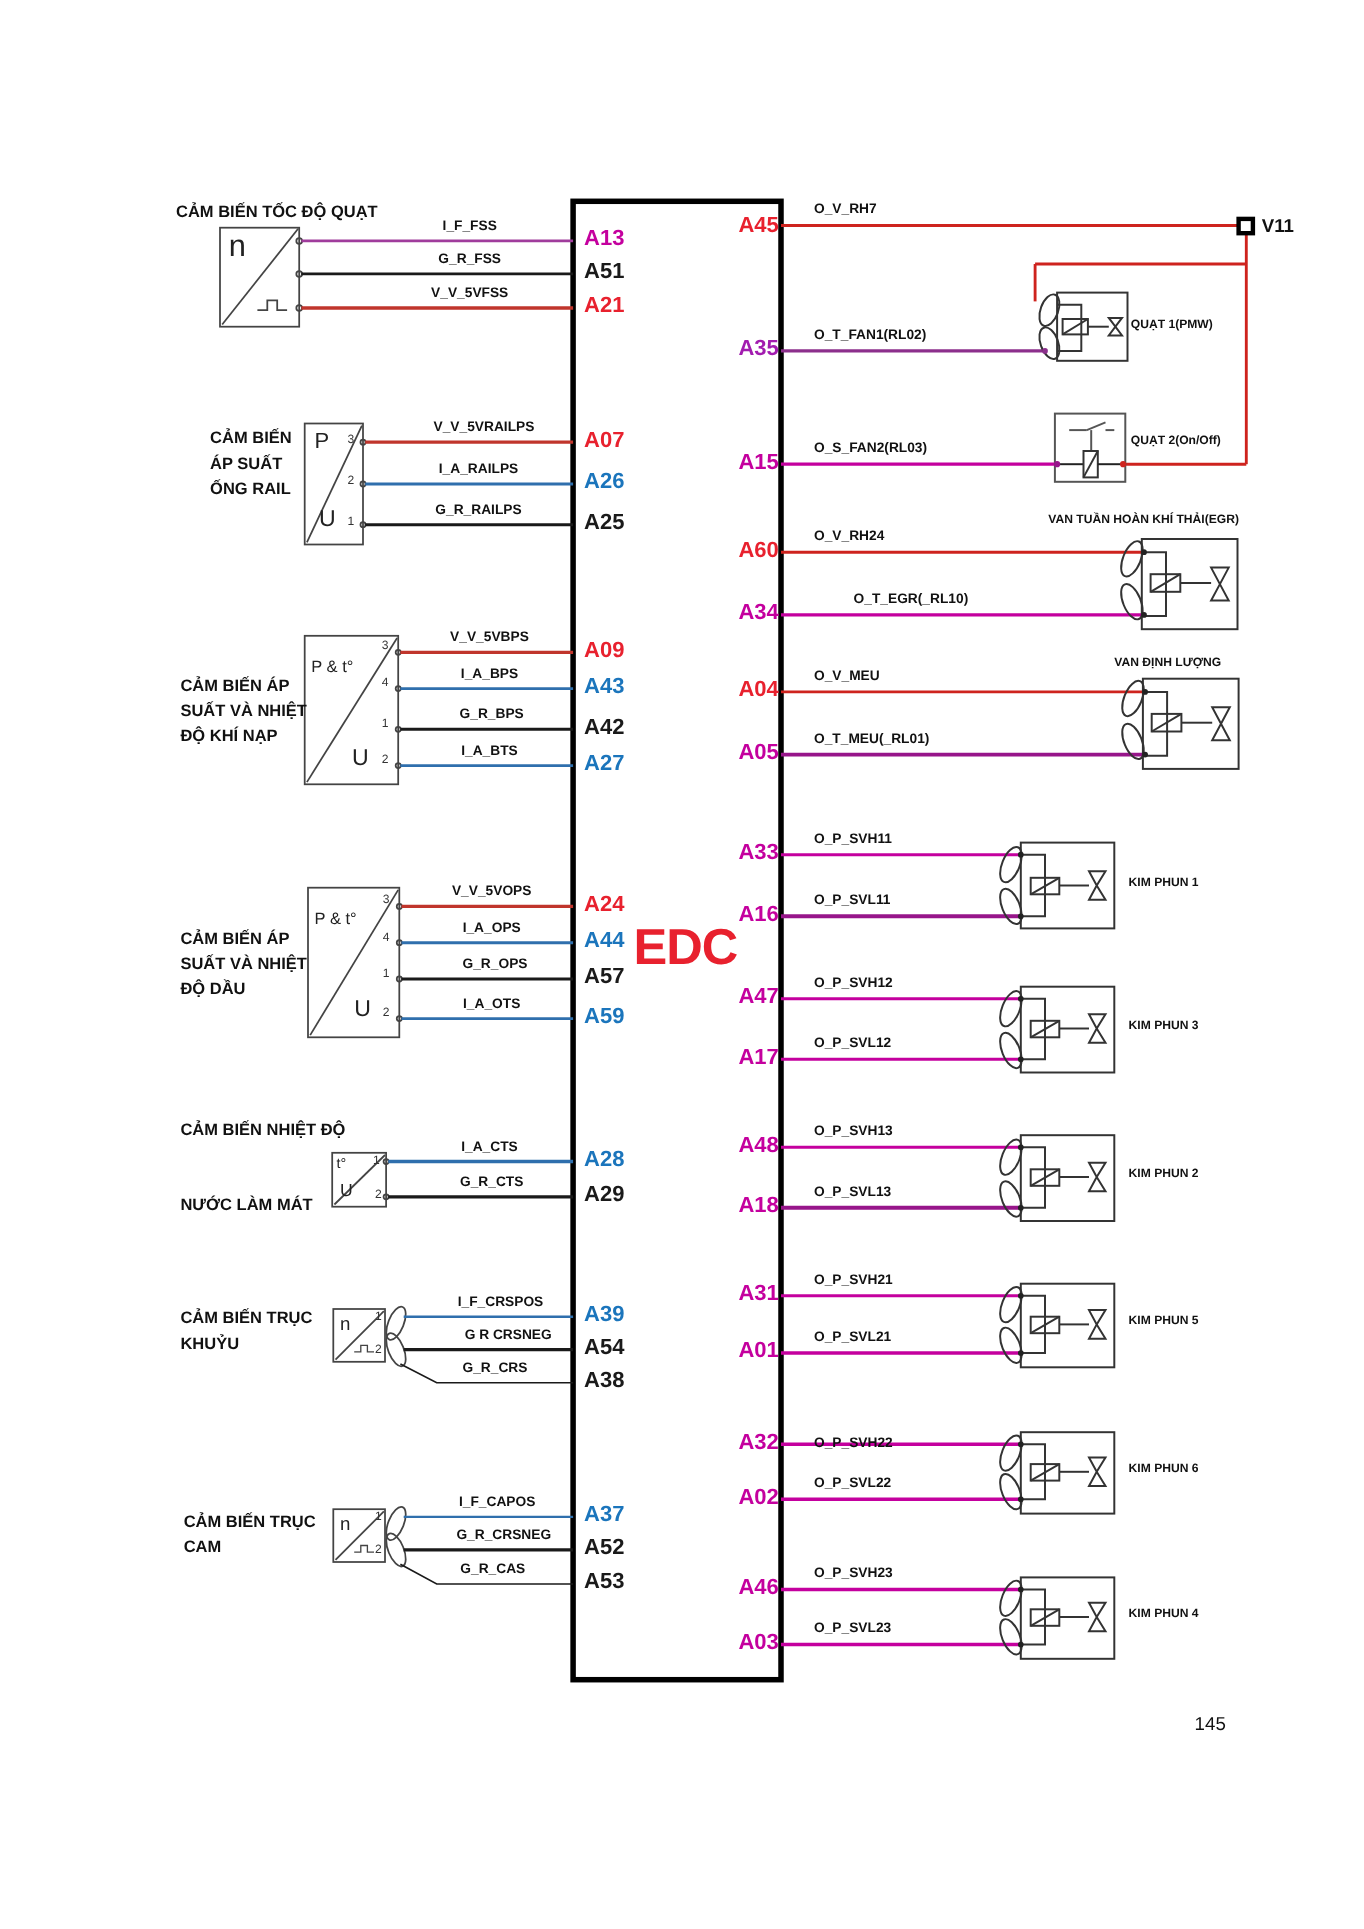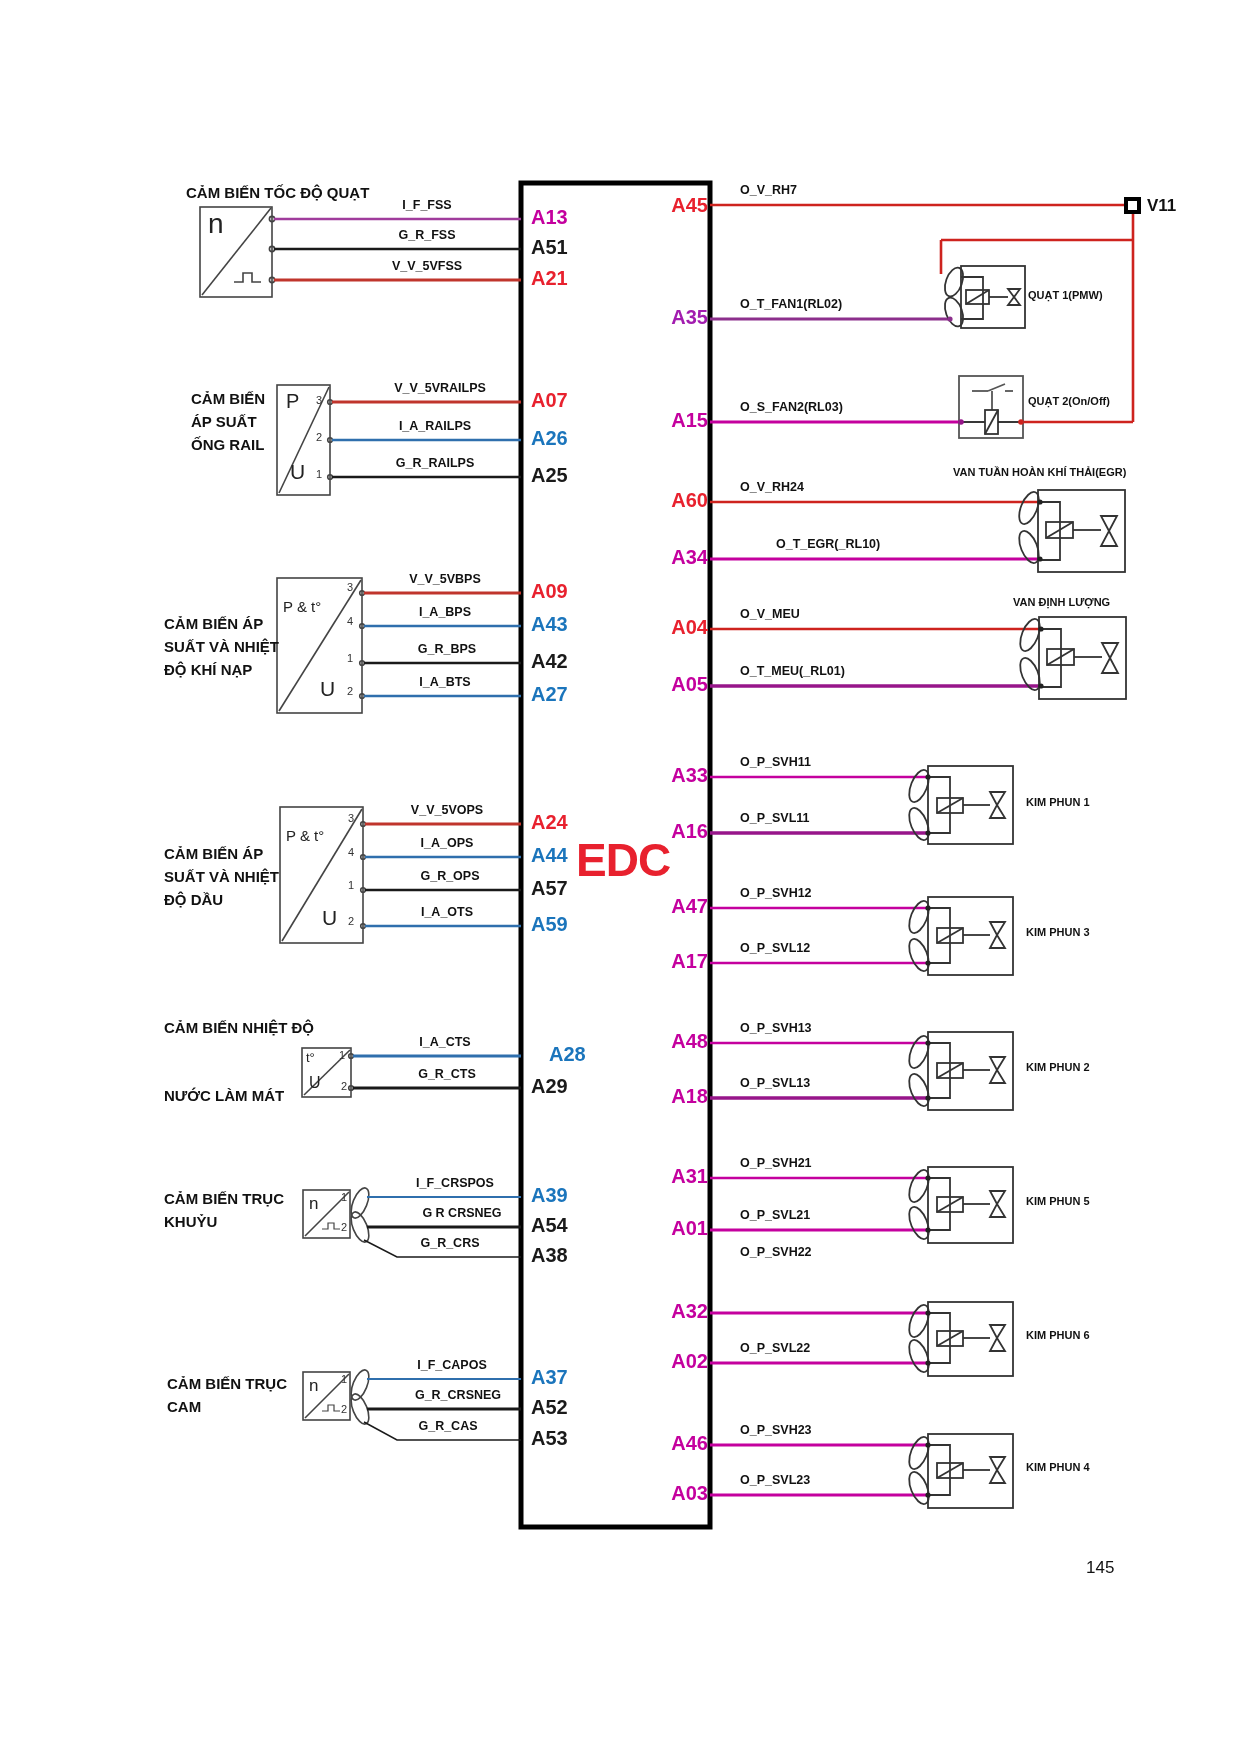--- a/index.html
+++ b/index.html
@@ -262,21 +262,21 @@
     <line x1="963" y1="1470" x2="990" y2="1470"></line>
     <polygon points="990,1457 1005,1457 997,1470 990,1483 1005,1483 997,1470" fill="#fff"></polygon>
   </g>
   <circle cx="928" cy="1445" r="2.6" fill="#222"></circle>
   <circle cx="928" cy="1495" r="2.6" fill="#222"></circle>
 </svg>
 
 <div class="t edc" style="left:576px;top:834px;">EDC</div>
 <div class="t pageno" style="left:1086px;top:1558px;">145</div>
 
-<div class="t title" style="left:160px;top:184px;margin-left:26px;">CẢM BIẾN TỐC ĐỘ QUẠT</div>
+<div class="t title" style="left:160px;top:184px;">CẢM BIẾN TỐC ĐỘ QUẠT</div>
 <div class="t title" style="left:191px;top:390px;">CẢM BIẾN</div>
 <div class="t title" style="left:191px;top:413px;">ÁP SUẤT</div>
 <div class="t title" style="left:191px;top:436px;">ỐNG RAIL</div>
 <div class="t title" style="left:164px;top:615px;">CẢM BIẾN  ÁP</div>
 <div class="t title" style="left:164px;top:638px;">SUẤT VÀ NHIỆT</div>
 <div class="t title" style="left:164px;top:661px;">ĐỘ KHÍ NẠP</div>
 <div class="t title" style="left:164px;top:845px;">CẢM BIẾN  ÁP</div>
 <div class="t title" style="left:164px;top:868px;">SUẤT VÀ NHIỆT</div>
 <div class="t title" style="left:164px;top:891px;">ĐỘ DẦU</div>
 <div class="t title" style="left:164px;top:1019px;">CẢM BIẾN NHIỆT ĐỘ</div>
@@ -345,21 +345,21 @@
 <div class="t pin" style="left:531px;top:427px;color:#1B75BC;">A26</div>
 <div class="t pin" style="left:531px;top:464px;color:#1A1A1A;">A25</div>
 <div class="t pin" style="left:531px;top:580px;color:#E8212E;">A09</div>
 <div class="t pin" style="left:531px;top:613px;color:#1B75BC;">A43</div>
 <div class="t pin" style="left:531px;top:650px;color:#1A1A1A;">A42</div>
 <div class="t pin" style="left:531px;top:683px;color:#1B75BC;">A27</div>
 <div class="t pin" style="left:531px;top:811px;color:#E8212E;">A24</div>
 <div class="t pin" style="left:531px;top:844px;color:#1B75BC;">A44</div>
 <div class="t pin" style="left:531px;top:877px;color:#1A1A1A;">A57</div>
 <div class="t pin" style="left:531px;top:913px;color:#1B75BC;">A59</div>
-<div class="t pin" style="left:531px;top:1043px;color:#1B75BC;margin-left:18px;">A28</div>
+<div class="t pin" style="left:531px;top:1043px;color:#1B75BC;">A28</div>
 <div class="t pin" style="left:531px;top:1075px;color:#1A1A1A;">A29</div>
 <div class="t pin" style="left:531px;top:1184px;color:#1B75BC;">A39</div>
 <div class="t pin" style="left:531px;top:1214px;color:#1A1A1A;">A54</div>
 <div class="t pin" style="left:531px;top:1244px;color:#1A1A1A;">A38</div>
 <div class="t pin" style="left:531px;top:1366px;color:#1B75BC;">A37</div>
 <div class="t pin" style="left:531px;top:1396px;color:#1A1A1A;">A52</div>
 <div class="t pin" style="left:531px;top:1427px;color:#1A1A1A;">A53</div>
 
 <div class="t pinr" style="left:640px;top:194px;color:#E8212E;">A45</div>
 <div class="t pinr" style="left:640px;top:306px;color:#a21caf;">A35</div>
@@ -389,21 +389,21 @@
 <div class="t sigr" style="left:740px;top:607px;">O_V_MEU</div>
 <div class="t sigr" style="left:740px;top:664px;">O_T_MEU(_RL01)</div>
 <div class="t sigr" style="left:740px;top:755px;">O_P_SVH11</div>
 <div class="t sigr" style="left:740px;top:811px;">O_P_SVL11</div>
 <div class="t sigr" style="left:740px;top:886px;">O_P_SVH12</div>
 <div class="t sigr" style="left:740px;top:941px;">O_P_SVL12</div>
 <div class="t sigr" style="left:740px;top:1021px;">O_P_SVH13</div>
 <div class="t sigr" style="left:740px;top:1076px;">O_P_SVL13</div>
 <div class="t sigr" style="left:740px;top:1156px;">O_P_SVH21</div>
 <div class="t sigr" style="left:740px;top:1208px;">O_P_SVL21</div>
-<div class="t sigr" style="left:740px;top:1245px;">O_P_SVH22</div>
+<div class="t sigr" style="left:740px;top:1304px;">O_P_SVH22</div>
 <div class="t sigr" style="left:740px;top:1341px;">O_P_SVL22</div>
 <div class="t sigr" style="left:740px;top:1423px;">O_P_SVH23</div>
 <div class="t sigr" style="left:740px;top:1473px;">O_P_SVL23</div>
 
 <div class="t alabel" style="left:1147px;top:196px;font-size:17px;">V11</div>
 <div class="t alabel" style="left:1028px;top:289px;">QUẠT 1(PMW)</div>
 <div class="t alabel" style="left:1028px;top:395px;">QUẠT 2(On/Off)</div>
 <div class="t alabel" style="left:953px;top:466px;">VAN TUẦN HOÀN KHÍ THẢI(EGR)</div>
 <div class="t alabel" style="left:1013px;top:596px;">VAN ĐỊNH LƯỢNG</div>
 <div class="t alabel" style="left:1026px;top:796px;">KIM PHUN 1</div>

